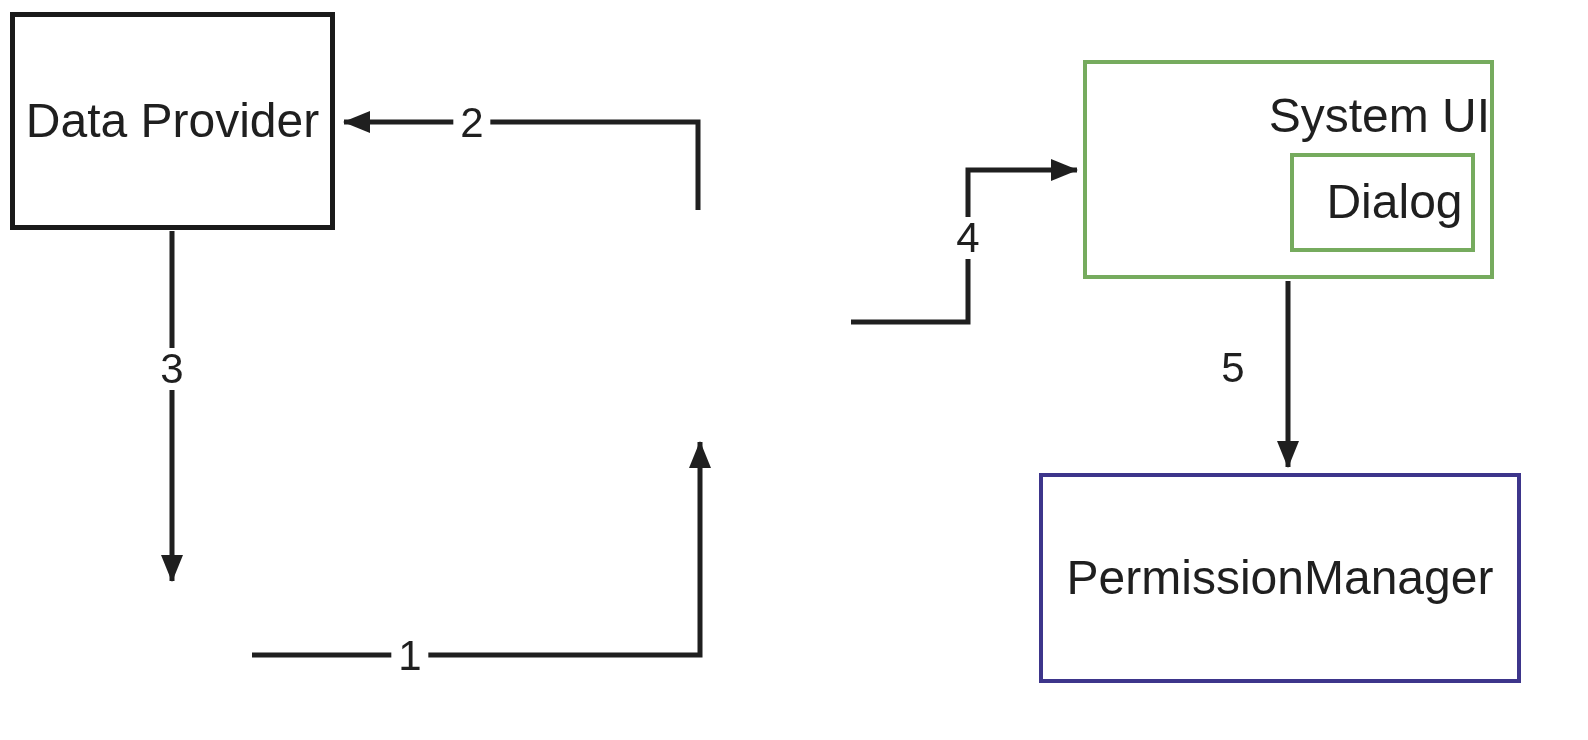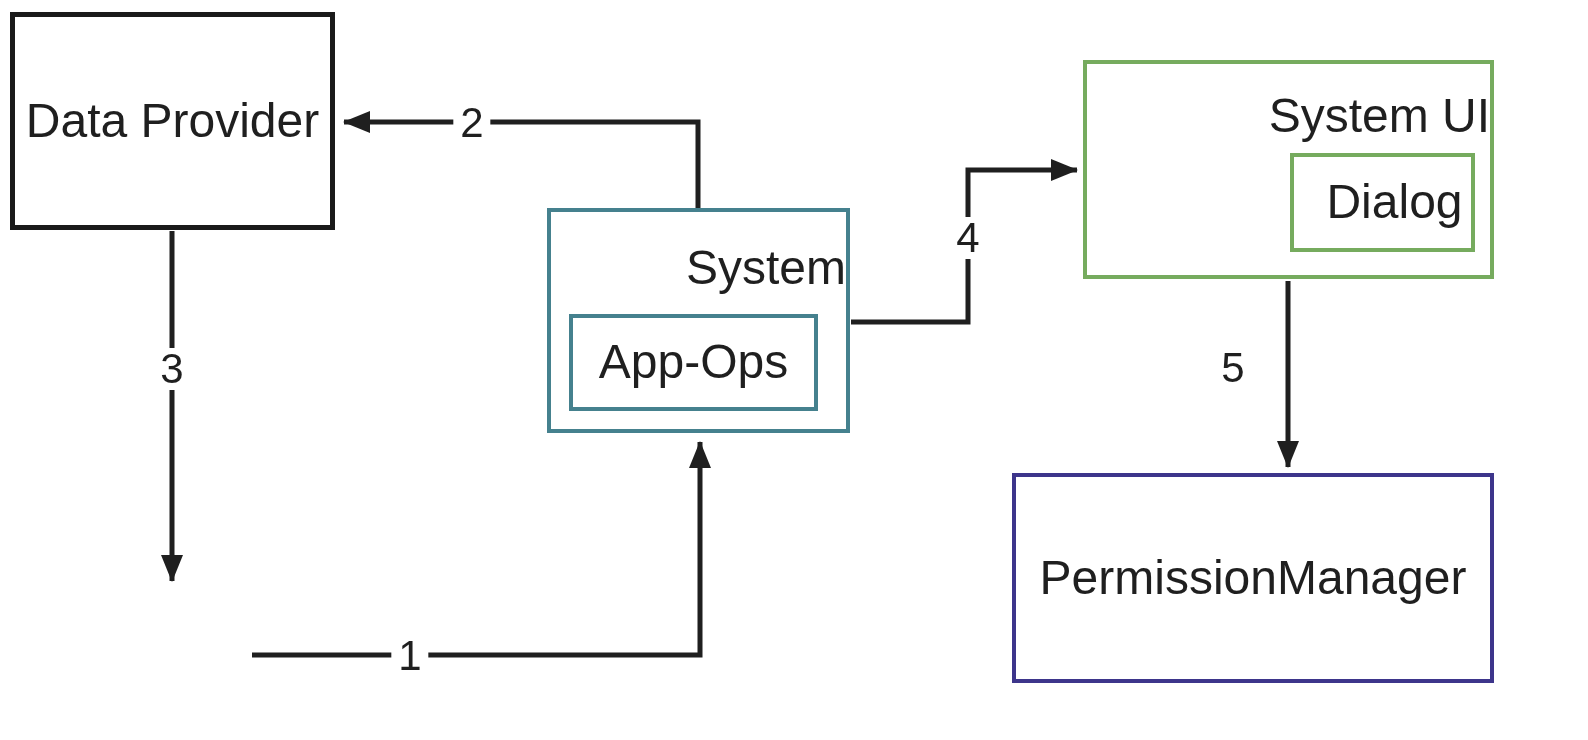--- a/index.html
+++ b/index.html
@@ -37,21 +37,21 @@
 
   
   .data-provider { left: 10px; top: 12px; width: 325px; height: 218px; border: 5px solid #1a1a1a; }
   .app           { left: 102px; top: 587px; width: 148px; height: 136px; border: 4px solid #dd7373; }
   .system        { left: 547px; top: 208px; width: 303px; height: 225px; border: 4px solid #45818e; }
   .system .node-label-top { top: 30px; }
   .app-ops       { left: 18px; top: 102px; width: 249px; height: 97px; border: 4px solid #45818e; }
   .system-ui     { left: 1083px; top: 60px; width: 411px; height: 219px; border: 4px solid #76ab5e; }
   .system-ui .node-label-top { top: 26px; }
   .dialog        { left: 203px; top: 89px; width: 185px; height: 99px; border: 4px solid #76ab5e; padding-left: 24px; }
-  .permission-manager { left: 1012px; top: 473px; width: 482px; height: 210px; border: 4px solid #3d358b; }
+  .permission-manager { left: 1039px; top: 473px; width: 482px; height: 210px; border: 4px solid #3d358b; }
 
   .arrow-layer {
     position: absolute;
     inset: 0;
     pointer-events: none;
   }
   .edge-label {
     position: absolute;
     transform: translate(-50%, -50%);
     background: #ffffff;
@@ -77,26 +77,20 @@
     <path d="M172 231 L172 581" fill="none" stroke="#1f1f1f" stroke-width="5" marker-end="url(#arrowhead)"></path>
     <path d="M851 322 L968 322 L968 170 L1077 170" fill="none" stroke="#1f1f1f" stroke-width="5" marker-end="url(#arrowhead)"></path>
     <path d="M1288 281 L1288 467" fill="none" stroke="#1f1f1f" stroke-width="5" marker-end="url(#arrowhead)"></path>
   </svg>
 
   <div class="node node-center data-provider">
     <span class="node-label">Data Provider</span>
   </div>
 
 
-  <div class="node system">
-    <span class="node-label node-label-top">System</span>
-    <div class="node node-center app-ops">
-      <span class="node-label">App-Ops</span>
-    </div>
-  </div>
 
   <div class="node system-ui">
     <span class="node-label node-label-top">System UI</span>
     <div class="node node-center dialog">
       <span class="node-label">Dialog</span>
     </div>
   </div>
 
   <div class="node node-center permission-manager">
     <span class="node-label">PermissionManager</span>

